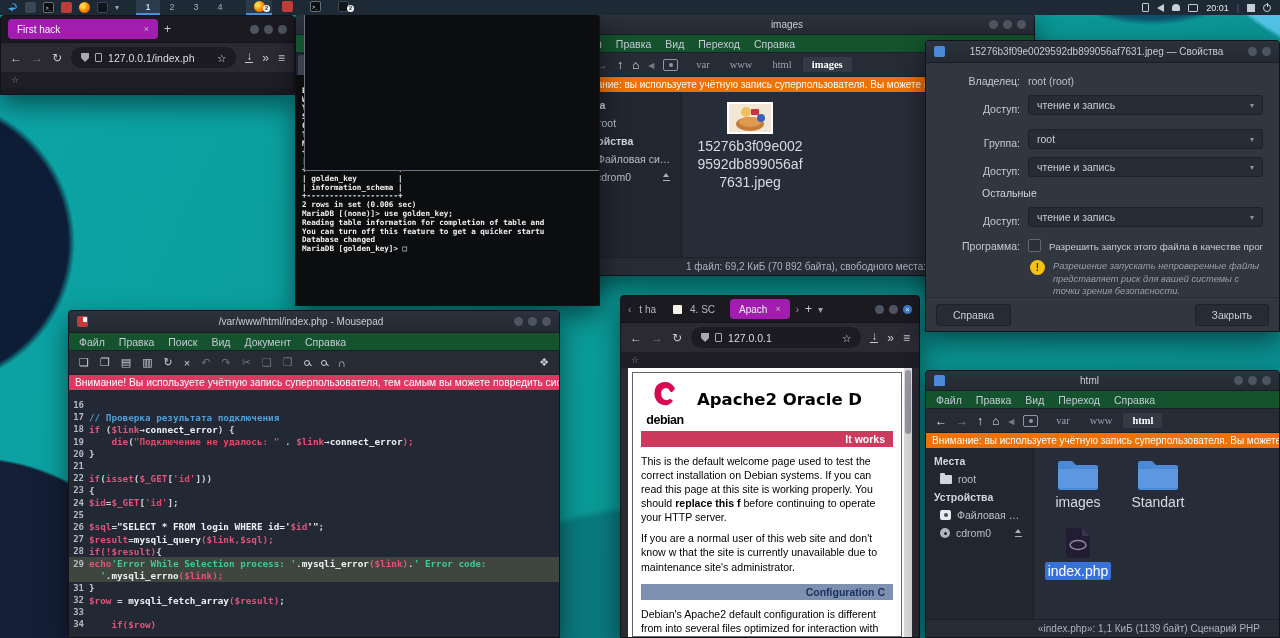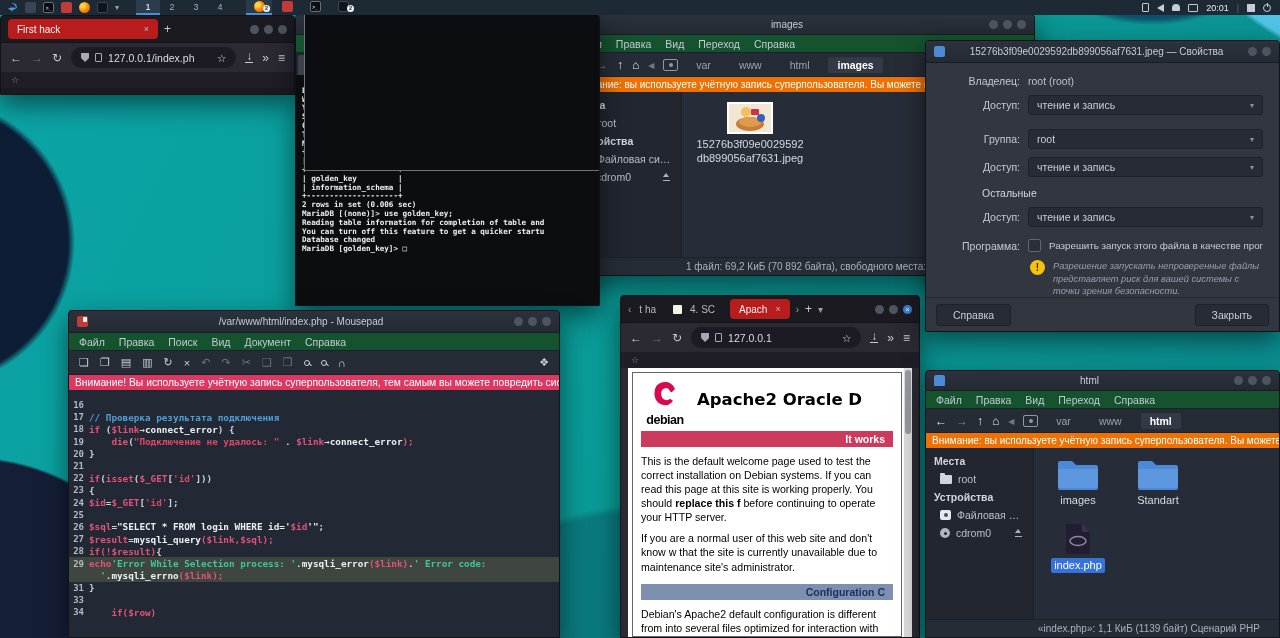--- a/index.html
+++ b/index.html
@@ -54,21 +54,21 @@
   .ticon.red::after{content:"";position:absolute;right:1px;top:1px;width:4px;height:5px;background:#fff;border-radius:1px;}
   .ticon.img{background:#4b8ad6;border-radius:2px;}
   .ticon.foldr{background:#4b8ad6;border-radius:2px 2px 1px 1px;}
   .menubar{height:18px;flex:none;display:flex;gap:14px;align-items:center;background:#14532d;padding:0 10px;font-size:10.5px;color:#c3cad4;border-bottom:1px solid #1c2129;}
   .mi{white-space:nowrap;}
   
   .toolbar{height:24px;flex:none;display:flex;align-items:center;gap:9px;padding:0 9px;background:#262c36;color:#dfe4ea;font-size:12px;border-bottom:1px solid #1c2129;}
   .dim{opacity:.42;}
   .tb-media{width:15px;height:12px;border:1px solid #8f98a4;border-radius:2px;position:relative;flex:none;}
   .tb-media::after{content:"";position:absolute;left:4.5px;top:3px;width:4px;height:4px;border-radius:50%;background:#8f98a4;}
-  .crumbs{display:flex;gap:10px;align-items:center;}
+  .crumbs{display:flex;gap:2px;align-items:center;font-family:Liberation Serif, serif;}
   .crumbs .crumb{padding:2px 9px;font-size:10.5px;color:#9aa2ae;border-radius:2px;}
   .crumbs .crumb.active{color:#fff;font-weight:bold;background:#333a45;}
   .warnbar{height:15px;flex:none;background:#ee7203;color:#fff;font-size:10px;line-height:15px;padding:0 6px;white-space:nowrap;overflow:hidden;}
   .fmbody{flex:1;display:flex;min-height:0;}
   .sidebar{width:116px;flex:none;background:#21262f;padding:4px 0;font-size:10.5px;color:#b9c0ca;overflow:hidden;border-right:1px solid #1a1f26;}
   .side-h{font-weight:bold;color:#d2d7de;padding:3px 8px;}
   .side-i{display:flex;align-items:center;gap:6px;padding:3px 10px 3px 14px;}
   .side-i .sl{white-space:nowrap;overflow:hidden;text-overflow:ellipsis;flex:1;}
   .i-sfolder{width:12px;height:9px;background:#cfd6de;border-radius:1px;position:relative;flex:none;}
   .i-sfolder::before{content:"";position:absolute;left:0;top:-2px;width:5px;height:2px;background:#cfd6de;border-radius:1px 1px 0 0;}
@@ -76,39 +76,39 @@
   .i-drive::after{content:"";position:absolute;left:3.5px;top:3px;width:4px;height:4px;border-radius:50%;background:#4a4f57;}
   .i-cd{width:10px;height:10px;border-radius:50%;background:#aeb6c0;position:relative;flex:none;}
   .i-cd::after{content:"";position:absolute;left:3.5px;top:3.5px;width:3px;height:3px;border-radius:50%;background:#21262f;}
   .i-eject{margin-left:auto;width:9px;height:8px;position:relative;flex:none;}
   .i-eject::before{content:"";position:absolute;left:1px;top:0;border-left:3.5px solid transparent;border-right:3.5px solid transparent;border-bottom:4px solid #a9b1bc;}
   .i-eject::after{content:"";position:absolute;left:1px;bottom:0;width:7px;height:1.5px;background:#a9b1bc;}
   .fmmain{flex:1;background:#272d38;position:relative;overflow:hidden;}
   .files{display:flex;gap:16px;padding:10px 12px;flex-wrap:wrap;align-items:flex-start;}
   .file{width:64px;display:flex;flex-direction:column;align-items:center;gap:3px;}
   .file.wide{width:112px;}
-  .file .label{font-size:11px;color:#d6dbe2;text-align:center;word-break:break-all;line-height:1.3;}
+  .file .label{font-size:14px;color:#d6dbe2;text-align:center;word-break:break-all;line-height:1.3;}
   .file.selected .label{background:#3672d9;color:#fff;border-radius:2px;padding:0 3px;word-break:normal;}
   .statusbar{height:18px;flex:none;background:#262c36;border-top:1px solid #1c2129;color:#aab2bd;font-size:10px;line-height:17px;white-space:nowrap;overflow:hidden;}
   
   .term{left:295px;top:14px;width:305px;height:292px;z-index:30;}
   .ttabs{display:flex;background:#1e242c;height:22px;flex:none;gap:2px;padding:2px 2px 0;}
   .ttab{flex:1;display:flex;align-items:center;justify-content:center;gap:6px;font-size:9.5px;color:#a7aeb9;background:#252b34;border-radius:2px 2px 0 0;white-space:nowrap;overflow:hidden;}
   .ttab.active{background:#3a414c;color:#eef1f5;font-weight:bold;}
   .ttab .x{color:#8a92a0;font-weight:normal;}
   .term-content{flex:1;background:#0c0d0f;padding:3px 6px;font:bold 7.6px/8.8px "DejaVu Sans Mono",monospace;color:#f0f0f0;overflow:hidden;}
   .tline{white-space:pre;}
   .pr-blue{color:#4aa8e0;}
   .pr-red{color:#e8425a;}
   .pr-cmd{color:#38cfa5;}
   
   .ff1{left:0;top:15px;width:295px;height:80px;z-index:10;background:#1b1a21;}
   .ff2{left:620px;top:295px;width:300px;height:343px;z-index:25;background:#1b1a21;}
   .fftabs{height:26px;flex:none;background:#1b1a21;display:flex;align-items:center;padding:0 7px;gap:6px;color:#9d9da6;font-size:10px;}
-  .fftab{height:20px;display:flex;align-items:center;gap:8px;background:#b91c1c;color:#f3f3f5;font-size:10px;padding:0 9px;border-radius:4px;white-space:nowrap;overflow:hidden;}
+  .fftab{height:20px;display:flex;align-items:center;gap:8px;background:#a21caf;color:#f3f3f5;font-size:10px;padding:0 9px;border-radius:4px;white-space:nowrap;overflow:hidden;}
   .fftab.wide{width:150px;justify-content:space-between;}
   .fftab.ghost{background:transparent;color:#b9b9c2;}
   .fftab .x{color:#b9b9c2;font-size:9px;}
   .favicon{width:9px;height:9px;background:#f5f2e8;border-radius:1px;flex:none;}
   .ffplus{font-size:12px;color:#c9c9d2;}
   .ffnav{height:30px;flex:none;background:#2b2a33;display:flex;align-items:center;gap:9px;padding:0 9px;color:#c9c9d3;font-size:12px;border-top:1px solid #14131a;}
   .nb{flex:none;}
   .urlpill{flex:1;height:21px;background:#1c1b24;border-radius:12px;display:flex;align-items:center;gap:6px;padding:0 10px;font-size:10.5px;color:#dcdce2;min-width:0;}
   .urltext{flex:1;white-space:nowrap;overflow:hidden;}
   .shield{width:8px;height:9px;background:#a9a9b4;clip-path:polygon(0 0,100% 0,100% 55%,50% 100%,0 55%);flex:none;}
@@ -151,21 +151,21 @@
   .fmimg .statusbar{padding-left:120px;}
   .fmhtml .statusbar{padding-left:112px;}
   .fmhtml .sidebar{width:108px;}
   
   .props{left:925px;top:40px;width:355px;height:292px;z-index:40;background:#31363f;}
   .props .titlebar{height:22px;}
   .ptabs{height:30px;flex:none;display:flex;align-items:center;gap:4px;background:#22272f;padding:0 14px;border-bottom:1px solid #1a1e25;}
   .ptabs .crumb{padding:5px 12px;font-size:10.5px;color:#8a92a0;border-radius:3px;}
   .ptabs .crumb.active{background:#3e4551;color:#fff;}
   .pcontent{flex:1;padding:12px 16px 0;font-size:10.5px;color:#c7cdd6;min-height:0;position:relative;}
-  .prow{display:flex;align-items:center;margin-bottom:8px;gap:8px;}
+  .prow{display:flex;align-items:flex-end;margin-bottom:8px;gap:8px;}
   .plabel{width:78px;flex:none;text-align:right;color:#c3cad4;}
   .pval{color:#b9c0ca;}
   .pselect{flex:1;height:20px;background:#262b34;border:1px solid #1d222a;border-radius:3px;display:flex;align-items:center;padding:0 8px;color:#c7cdd6;font-size:10.5px;}
   .pselect .caret{margin-left:auto;color:#8a92a0;font-size:8px;}
   .pheader{margin:10px 0 8px 40px;color:#d2d7de;}
   .checkbox{width:13px;height:13px;background:#2a2f38;border:1px solid #5f6772;border-radius:2px;flex:none;}
   .cbl{font-size:9.8px;white-space:nowrap;overflow:hidden;}
   .pwarn{display:flex;gap:8px;margin:4px 0 0 88px;align-items:flex-start;}
   .wicon{width:15px;height:15px;flex:none;border-radius:50%;background:#f5c211;color:#3a2e00;font-weight:bold;font-size:10px;text-align:center;line-height:15px;}
   .pwtext{font-size:9.3px;font-style:italic;color:#98a0ac;line-height:1.35;max-width:250px;}
@@ -615,20 +615,24 @@
         </div>
         <div class="cl hl">
           <span class="gut"></span>
           <span class="ct"><span class="tg">  '</span><span class="tp">.</span><span class="tw">mysqli_errno</span><span class="tv">($link);</span></span>
         </div>
         <div class="cl">
           <span class="gut">31</span>
           <span class="ct"><span class="tp">}</span></span>
         </div>
         <div class="cl">
+          <span class="gut">32</span>
+          <span class="ct"><span class="tv">$row</span><span class="tp"> = </span><span class="tw">mysqli_fetch_array</span><span class="tv">($result)</span><span class="tp">;</span></span>
+        </div>
+        <div class="cl">
           <span class="gut">33</span>
           <span class="ct"></span>
         </div>
         <div class="cl">
           <span class="gut">34</span>
           <span class="ct"><span class="tp">    </span><span class="tk">if</span><span class="tv">($row)</span></span>
         </div>
       </div>
   </div>
 

